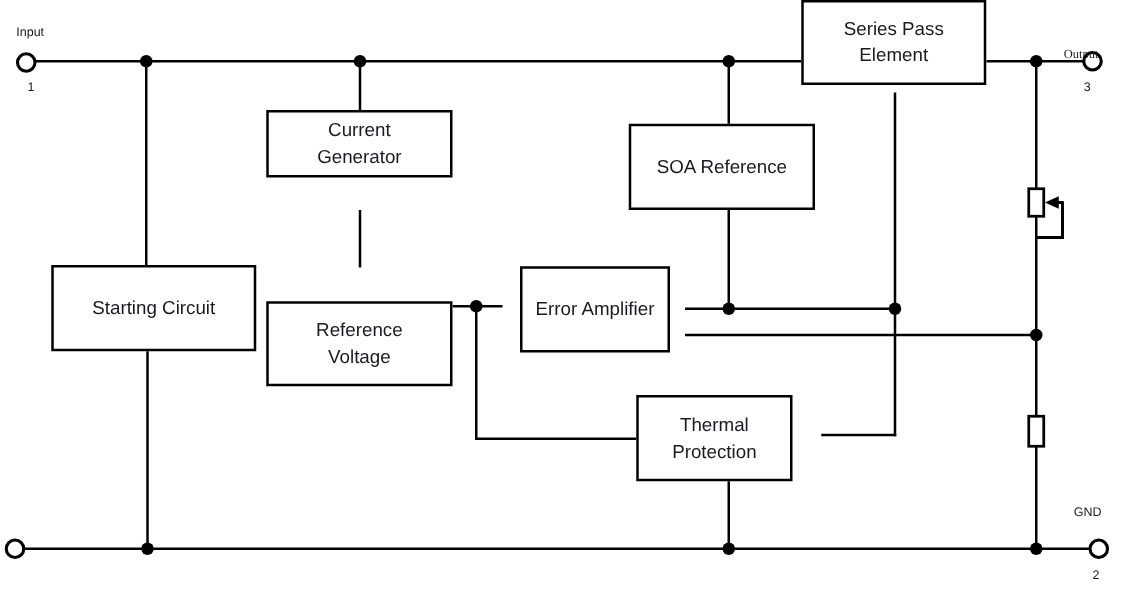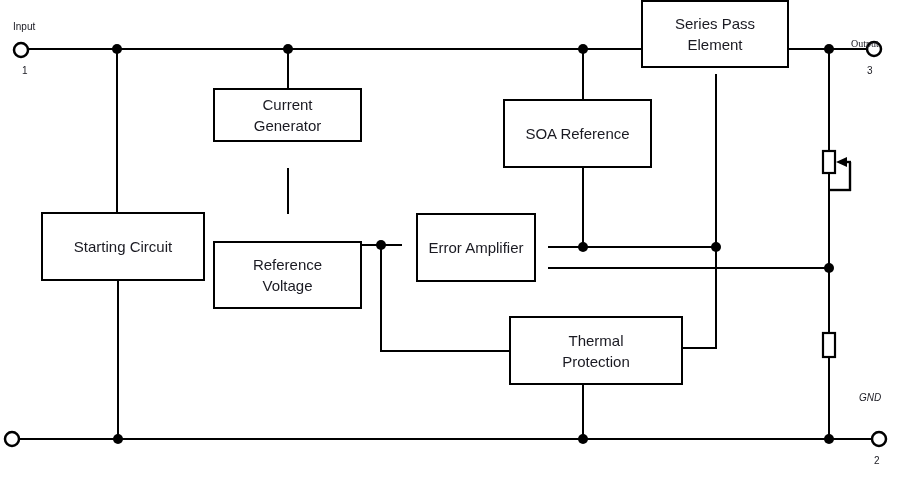--- a/index.html
+++ b/index.html
@@ -98,25 +98,25 @@
 
   <div class="block" style="left:641px; top:0;  width:148px; height:68px;">Series Pass
 Element</div>
   <div class="block" style="left:213px; top:88px; width:149px; height:54px;">Current
 Generator</div>
   <div class="block" style="left:503px; top:99px; width:149px; height:69px;">SOA Reference</div>
   <div class="block" style="left:41px; top:212px; width:164px; height:69px;">Starting Circuit</div>
   <div class="block" style="left:213px; top:213px; width:149px; height:68px;margin-top:28px;">Reference
 Voltage</div>
   <div class="block" style="left:416px; top:213px; width:120px; height:69px;">Error Amplifier</div>
-  <div class="block" style="left:509px; top:316px; width:174px; height:69px;">Thermal
+  <div class="block" style="left:509px; top:316px; width:125px; height:69px;">Thermal
 Protection</div>
 
   <div class="lbl" style="left:13px; top:19px;">Input</div>
   <div class="lbl" style="left:22px; top:63px;">1</div>
 
   <div class="lbl" style="left:851px; top:36px;font-family:Liberation Serif, serif;">Output</div>
   <div class="lbl" style="left:867px; top:63px;">3</div>
 
-  <div class="lbl" style="left:859px; top:390px;font-style:italic;">GND</div>
+  <div class="lbl" style="left:859px; top:403px;">GND</div>
   <div class="lbl" style="left:874px; top:453px;">2</div>
 
 </div>
 
 </body></html>

